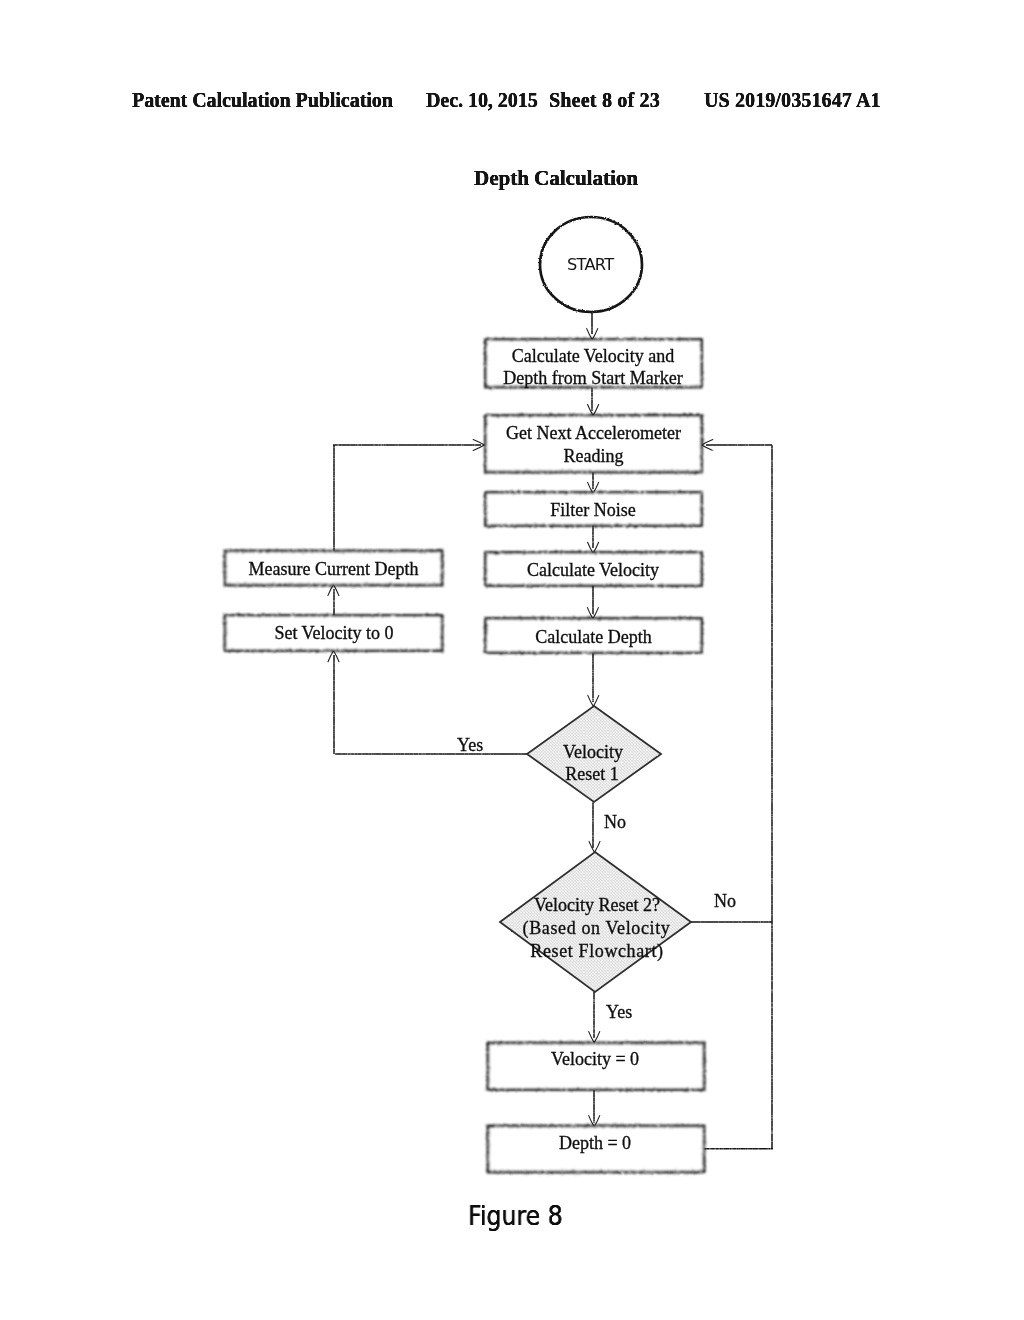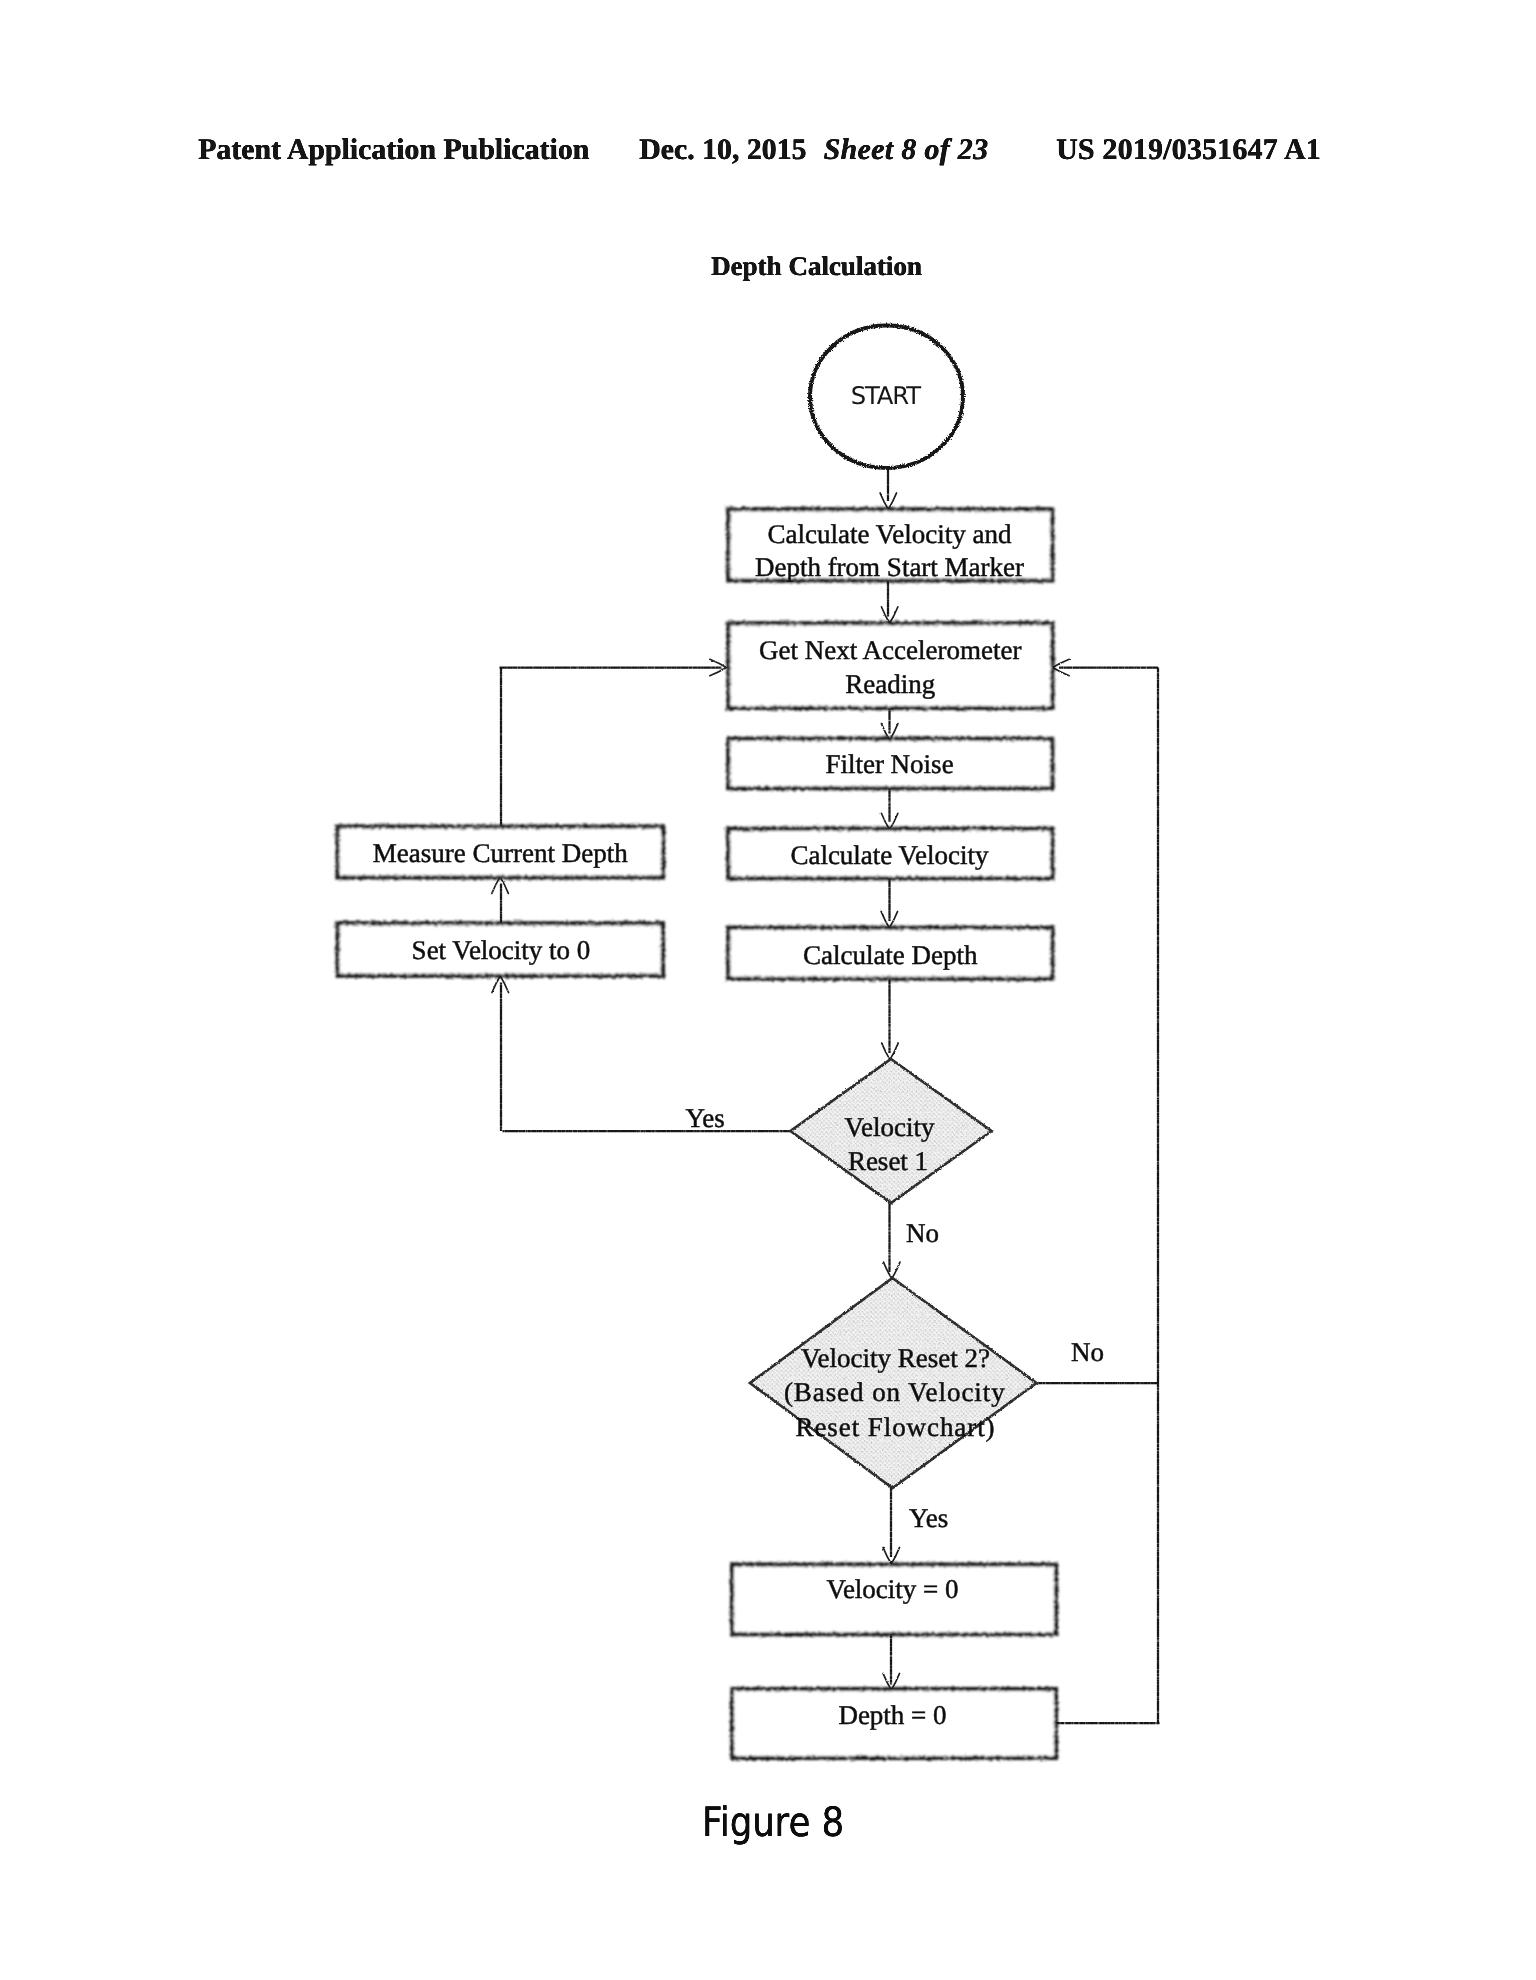--- a/index.html
+++ b/index.html
@@ -5,23 +5,23 @@
   html,body{margin:0;padding:0;background:#fff;}
   body{width:1024px;height:1320px;position:relative;overflow:hidden;
        font-family:"Liberation Serif",serif;color:#151515;}
   .page{position:absolute;left:0;top:0;width:1024px;height:1320px;background:#fff;}
   .hdr{position:absolute;font-family:"Liberation Serif",serif;font-weight:bold;
        will-change:transform;
        font-size:19.9px;white-space:nowrap;line-height:1;
        text-shadow:0 0 0.35px #000,0.25px 0 0.25px #000;}
   #hdr-pub{left:132px;top:91px;}
   #hdr-date{left:426px;top:91px;}
-  #hdr-sheet{left:549px;top:91px;letter-spacing:0.25px;font-style:italic;}
+  #hdr-sheet{left:549px;top:91px;letter-spacing:0.25px;}
   #hdr-num{left:704px;top:91px;letter-spacing:0.17px;}
-  #title{position:absolute;left:474px;top:168px;font-weight:bold;font-size:18px;will-change:transform;
+  #title{position:absolute;left:474px;top:168px;font-weight:bold;font-size:21px;will-change:transform;
          text-shadow:0 0 0.35px #000,0.25px 0 0.25px #000;
          white-space:nowrap;line-height:1;}
   #figcap{position:absolute;left:468px;top:1201.5px;font-family:"DejaVu Sans",sans-serif;
           will-change:transform;
           font-size:27px;white-space:nowrap;line-height:1;
           transform:scaleX(0.875);transform-origin:0 0;
           text-shadow:0 0 0.4px #000,0.2px 0 0.3px #000;color:#0d0d0d;}
   #chart{position:absolute;left:0;top:0;}
   .nd{font-family:"Liberation Serif",serif;font-size:18px;fill:#111;text-anchor:middle;stroke:#111;stroke-width:0.33;}
   .lbl{font-family:"Liberation Serif",serif;font-size:18px;fill:#111;stroke:#111;stroke-width:0.33;}
@@ -30,21 +30,21 @@
   .bx{fill:#fff;stroke:#1c1c1c;stroke-width:2.75;}
   .dm{fill:url(#ht);stroke:#2e2e2e;stroke-width:1.8;}
   .cr{fill:#fff;stroke:#141414;stroke-width:2.7;}
   .ln{stroke:#151515;stroke-width:1.5;fill:none;}
   .ah{stroke:#1f1f1f;stroke-width:1.1;fill:none;stroke-linecap:round;}
 </style>
 </head>
 <body>
 
 <div class="page">
-  <div class="hdr" id="hdr-pub">Patent Application Publication</div>
+  <div class="hdr" id="hdr-pub">Patent Calculation Publication</div>
   <div class="hdr" id="hdr-date">Dec. 10, 2015</div>
   <div class="hdr" id="hdr-sheet">Sheet 8 of 23</div>
   <div class="hdr" id="hdr-num">US 2019/0351647 A1</div>
   <div id="title">Depth Calculation</div>
 
   <svg id="chart" width="1024" height="1320" viewBox="0 0 1024 1320">
     <defs>
       <filter id="rg" x="0" y="0" width="1024" height="1320" filterUnits="userSpaceOnUse">
         <feTurbulence type="fractalNoise" baseFrequency="0.38 1.45" numOctaves="5" seed="11" result="n"></feTurbulence>
         <feDisplacementMap in="SourceGraphic" in2="n" scale="2.9" xChannelSelector="R" yChannelSelector="G" result="dd"></feDisplacementMap>

